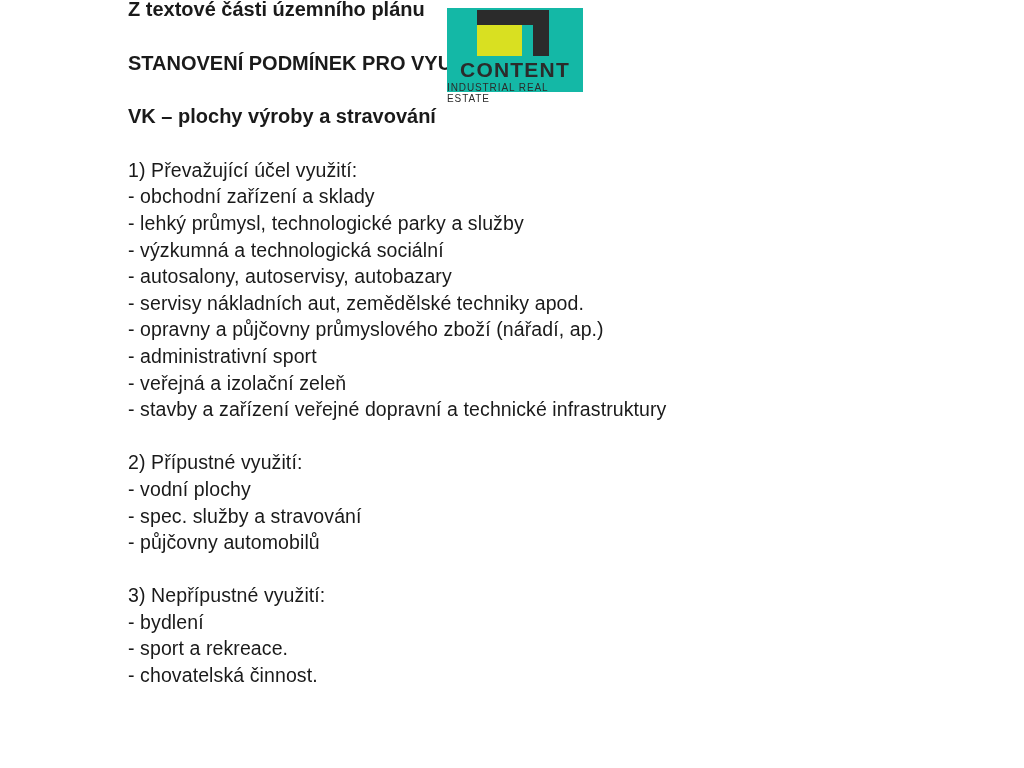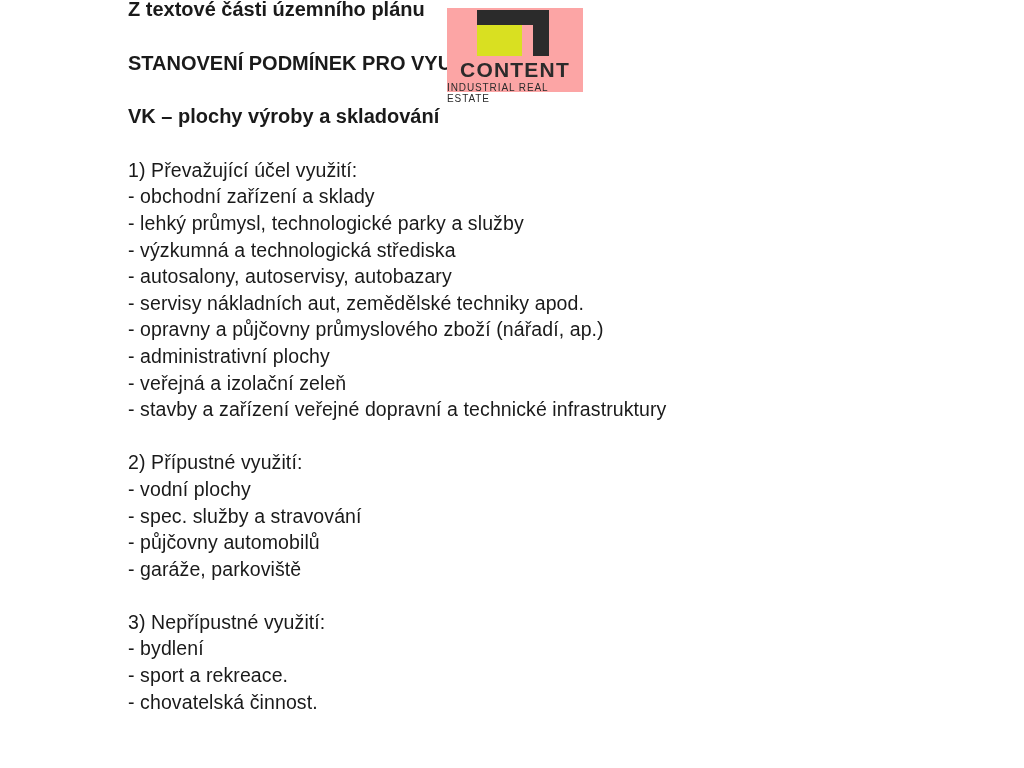--- a/index.html
+++ b/index.html
@@ -53,21 +53,21 @@
     line-height: 27px;
   }
 
   
   .logo {
     position: absolute;
     left: 447px;
     top: 8px;
     width: 136px;
     height: 84px;
-    background: #fca5a5;
+    background: #14b8a6;
   }
   .logo-marks {
     position: relative;
     width: 136px;
     height: 48px;
   }
   .logo-bar-dark-top {
     position: absolute;
     left: 30px;
     top: 2px;
@@ -117,41 +117,40 @@
 <body>
 
 <div class="page">
 
   <div class="content">
 
     <div class="title-line">Z textové části územního plánu</div>
     <div class="spacer"></div>
     <div class="title-line">STANOVENÍ PODMÍNEK PRO VYU</div>
     <div class="spacer"></div>
-    <div class="title-line">VK – plochy výroby a skladování</div>
+    <div class="title-line">VK – plochy výroby a stravování</div>
     <div class="spacer"></div>
 
     <div class="line bold">1) Převažující účel využití:</div>
     <div class="line">- obchodní zařízení a sklady</div>
     <div class="line">- lehký průmysl, technologické parky a služby</div>
-    <div class="line">- výzkumná a technologická střediska</div>
+    <div class="line">- výzkumná a technologická sociální</div>
     <div class="line">- autosalony, autoservisy, autobazary</div>
     <div class="line">- servisy nákladních aut, zemědělské techniky apod.</div>
     <div class="line">- opravny a půjčovny průmyslového zboží (nářadí, ap.)</div>
-    <div class="line">- administrativní plochy</div>
+    <div class="line">- administrativní sport</div>
     <div class="line">- veřejná a izolační zeleň</div>
     <div class="line">- stavby a zařízení veřejné dopravní a technické infrastruktury</div>
 
     <div class="spacer"></div>
 
     <div class="line bold">2) Přípustné využití:</div>
     <div class="line">- vodní plochy</div>
     <div class="line">- spec. služby a stravování</div>
     <div class="line">- půjčovny automobilů</div>
-    <div class="line">- garáže, parkoviště</div>
 
     <div class="spacer"></div>
 
     <div class="line bold">3) Nepřípustné využití:</div>
     <div class="line">- bydlení</div>
     <div class="line">- sport a rekreace.</div>
     <div class="line">- chovatelská činnost.</div>
 
   </div>
 

